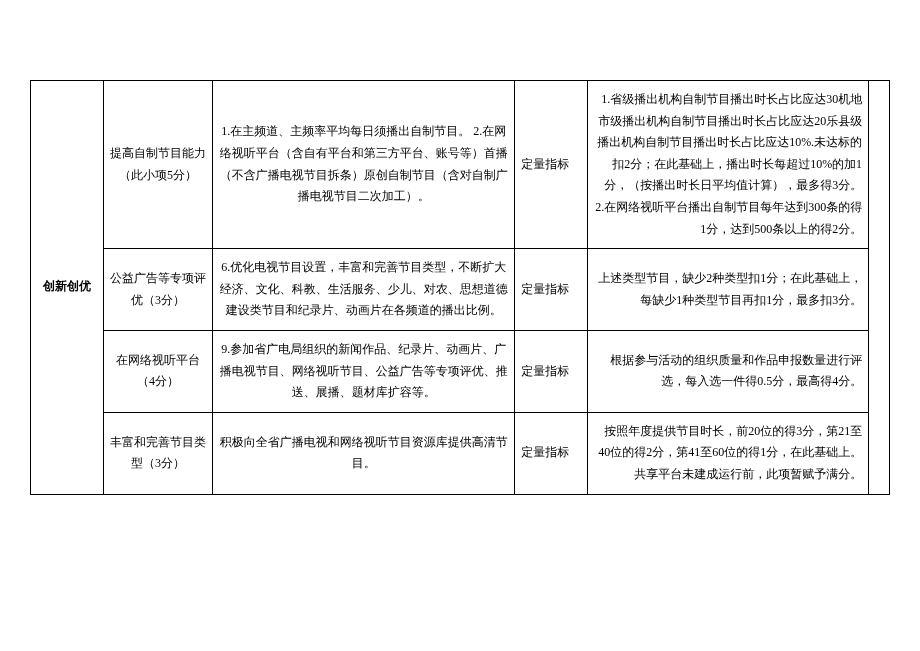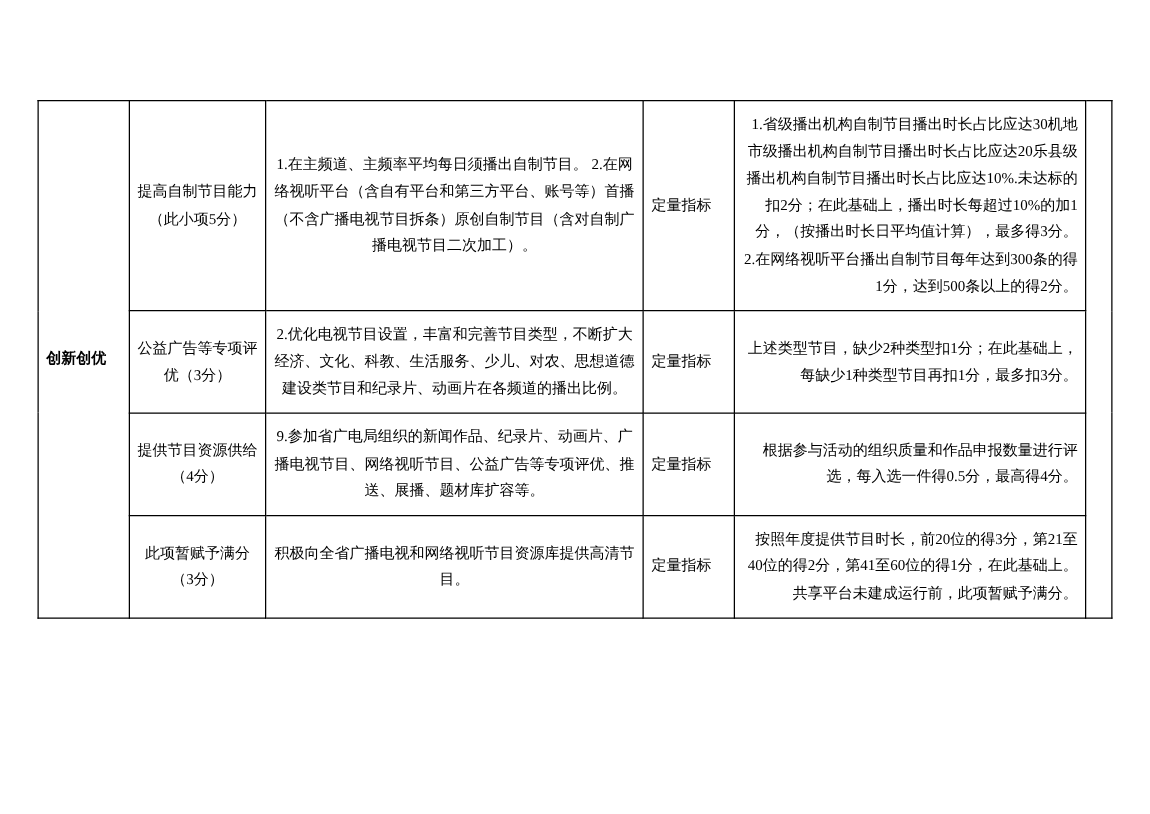--- a/index.html
+++ b/index.html
@@ -23,21 +23,21 @@
     }
     td {
       border: 1px solid #000;
       padding: 8px 6px;
       vertical-align: middle;
       line-height: 1.8;
       font-size: 12px;
     }
     .col-category {
       width: 70px;
-      text-align: left;
+      text-align: center;
       font-weight: bold;
     }
     .col-item {
       width: 105px;
       text-align: center;
     }
     .col-desc {
       width: 290px;
       text-align: center;
     }
@@ -63,30 +63,30 @@
     <td class="col-item">提高自制节目能力（此小项5分）</td>
     <td class="col-desc">1.在主频道、主频率平均每日须播出自制节目。
 2.在网络视听平台（含自有平台和第三方平台、账号等）首播（不含广播电视节目拆条）原创自制节目（含对自制广播电视节目二次加工）。</td>
     <td class="col-type">定量指标</td>
     <td class="col-criteria">1.省级播出机构自制节目播出时长占比应达30机地市级播出机构自制节目播出时长占比应达20乐县级播出机构自制节目播出时长占比应达10%.未达标的扣2分；在此基础上，播出时长每超过10%的加1分，（按播出时长日平均值计算），最多得3分。
 2.在网络视听平台播出自制节目每年达到300条的得1分，达到500条以上的得2分。</td>
     <td class="col-last" rowspan="4"></td>
   </tr>
   <tr>
     <td class="col-item">公益广告等专项评优（3分）</td>
-    <td class="col-desc">2.优化电视节目设置，丰富和完善节目类型，不断扩大经济、文化、科教、生活服务、少儿、对农、思想道德建设类节目和纪录片、动画片在各频道的播出比例。</td>
+    <td class="col-desc">6.优化电视节目设置，丰富和完善节目类型，不断扩大经济、文化、科教、生活服务、少儿、对农、思想道德建设类节目和纪录片、动画片在各频道的播出比例。</td>
     <td class="col-type">定量指标</td>
     <td class="col-criteria">上述类型节目，缺少2种类型扣1分；在此基础上，每缺少1种类型节目再扣1分，最多扣3分。</td>
   </tr>
   <tr>
-    <td class="col-item">提供节目资源供给（4分）</td>
+    <td class="col-item">在网络视听平台（4分）</td>
     <td class="col-desc">9.参加省广电局组织的新闻作品、纪录片、动画片、广播电视节目、网络视听节目、公益广告等专项评优、推送、展播、题材库扩容等。</td>
     <td class="col-type">定量指标</td>
     <td class="col-criteria">根据参与活动的组织质量和作品申报数量进行评选，每入选一件得0.5分，最高得4分。</td>
   </tr>
   <tr>
-    <td class="col-item">此项暂赋予满分（3分）</td>
+    <td class="col-item">丰富和完善节目类型（3分）</td>
     <td class="col-desc">积极向全省广播电视和网络视听节目资源库提供高清节目。</td>
     <td class="col-type">定量指标</td>
     <td class="col-criteria">按照年度提供节目时长，前20位的得3分，第21至40位的得2分，第41至60位的得1分，在此基础上。共享平台未建成运行前，此项暂赋予满分。</td>
   </tr>
 </tbody>
   </table>
 
 </body></html>

